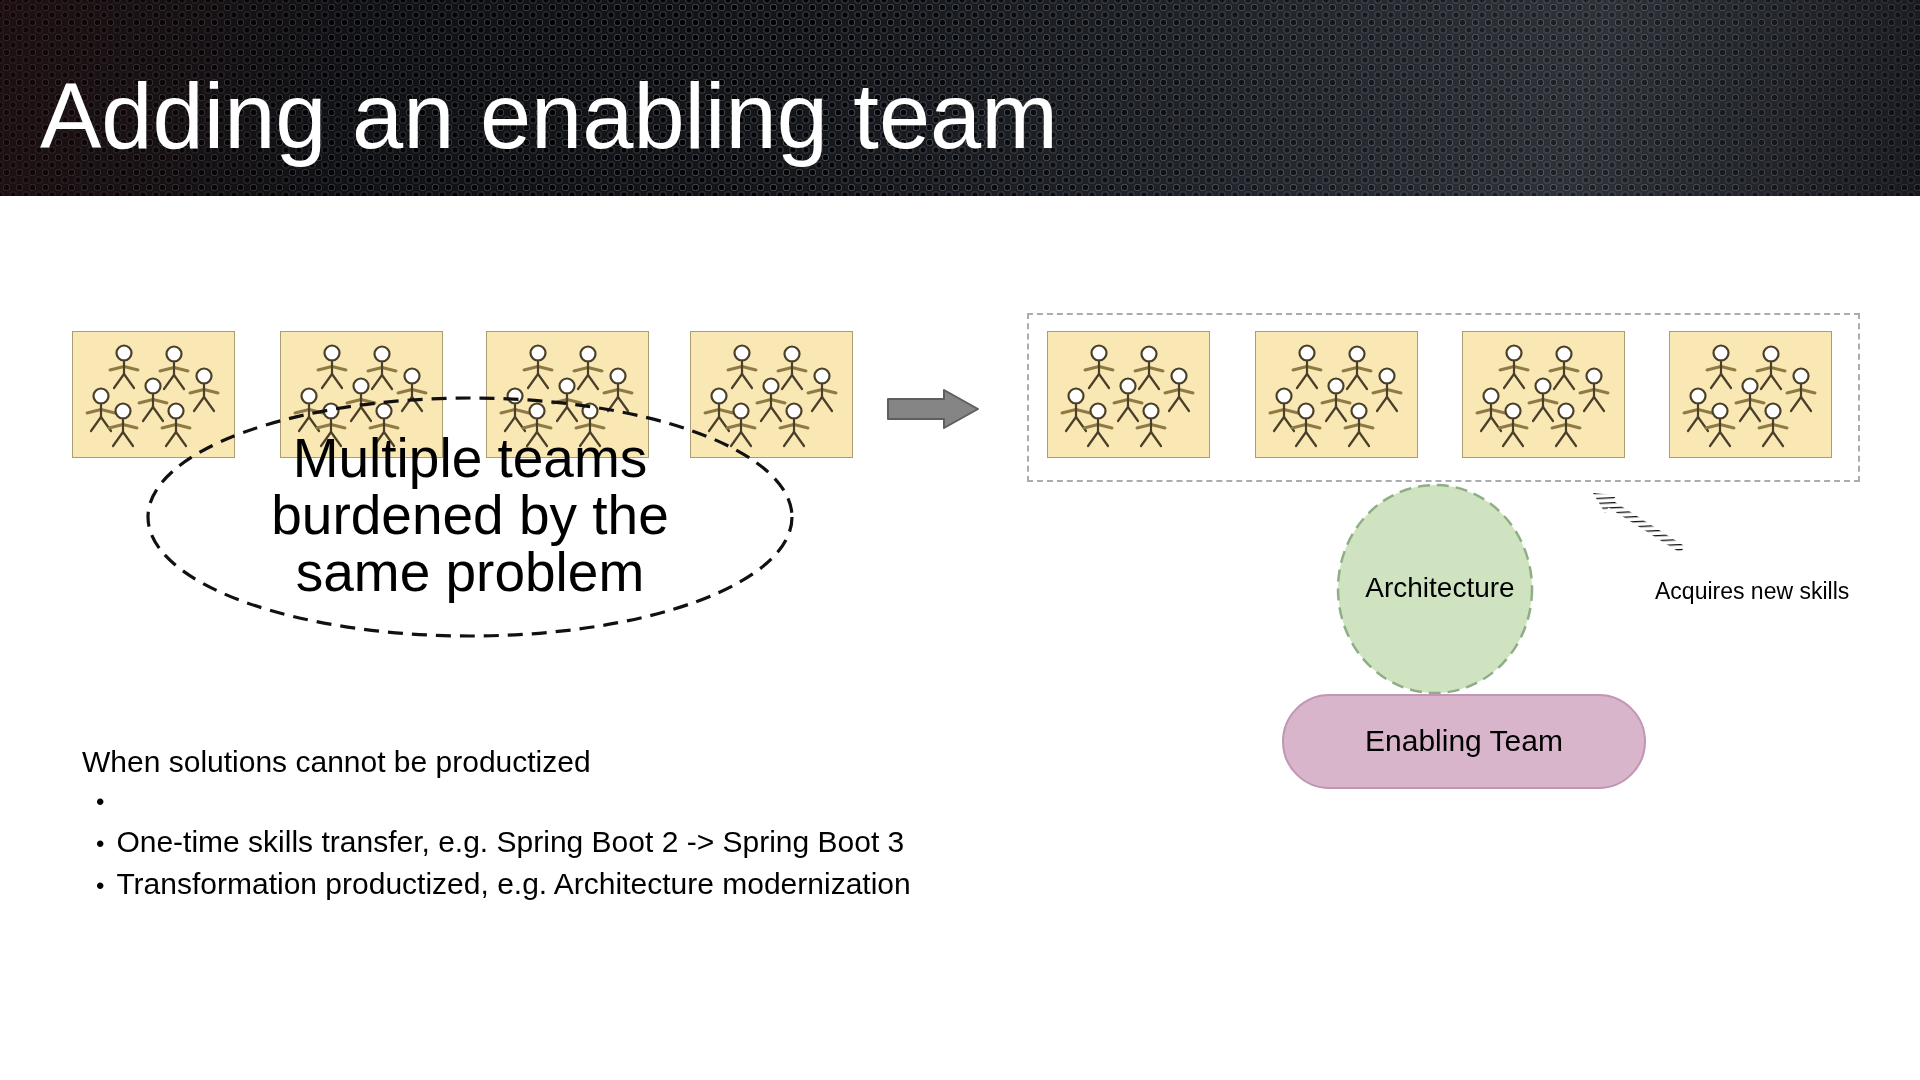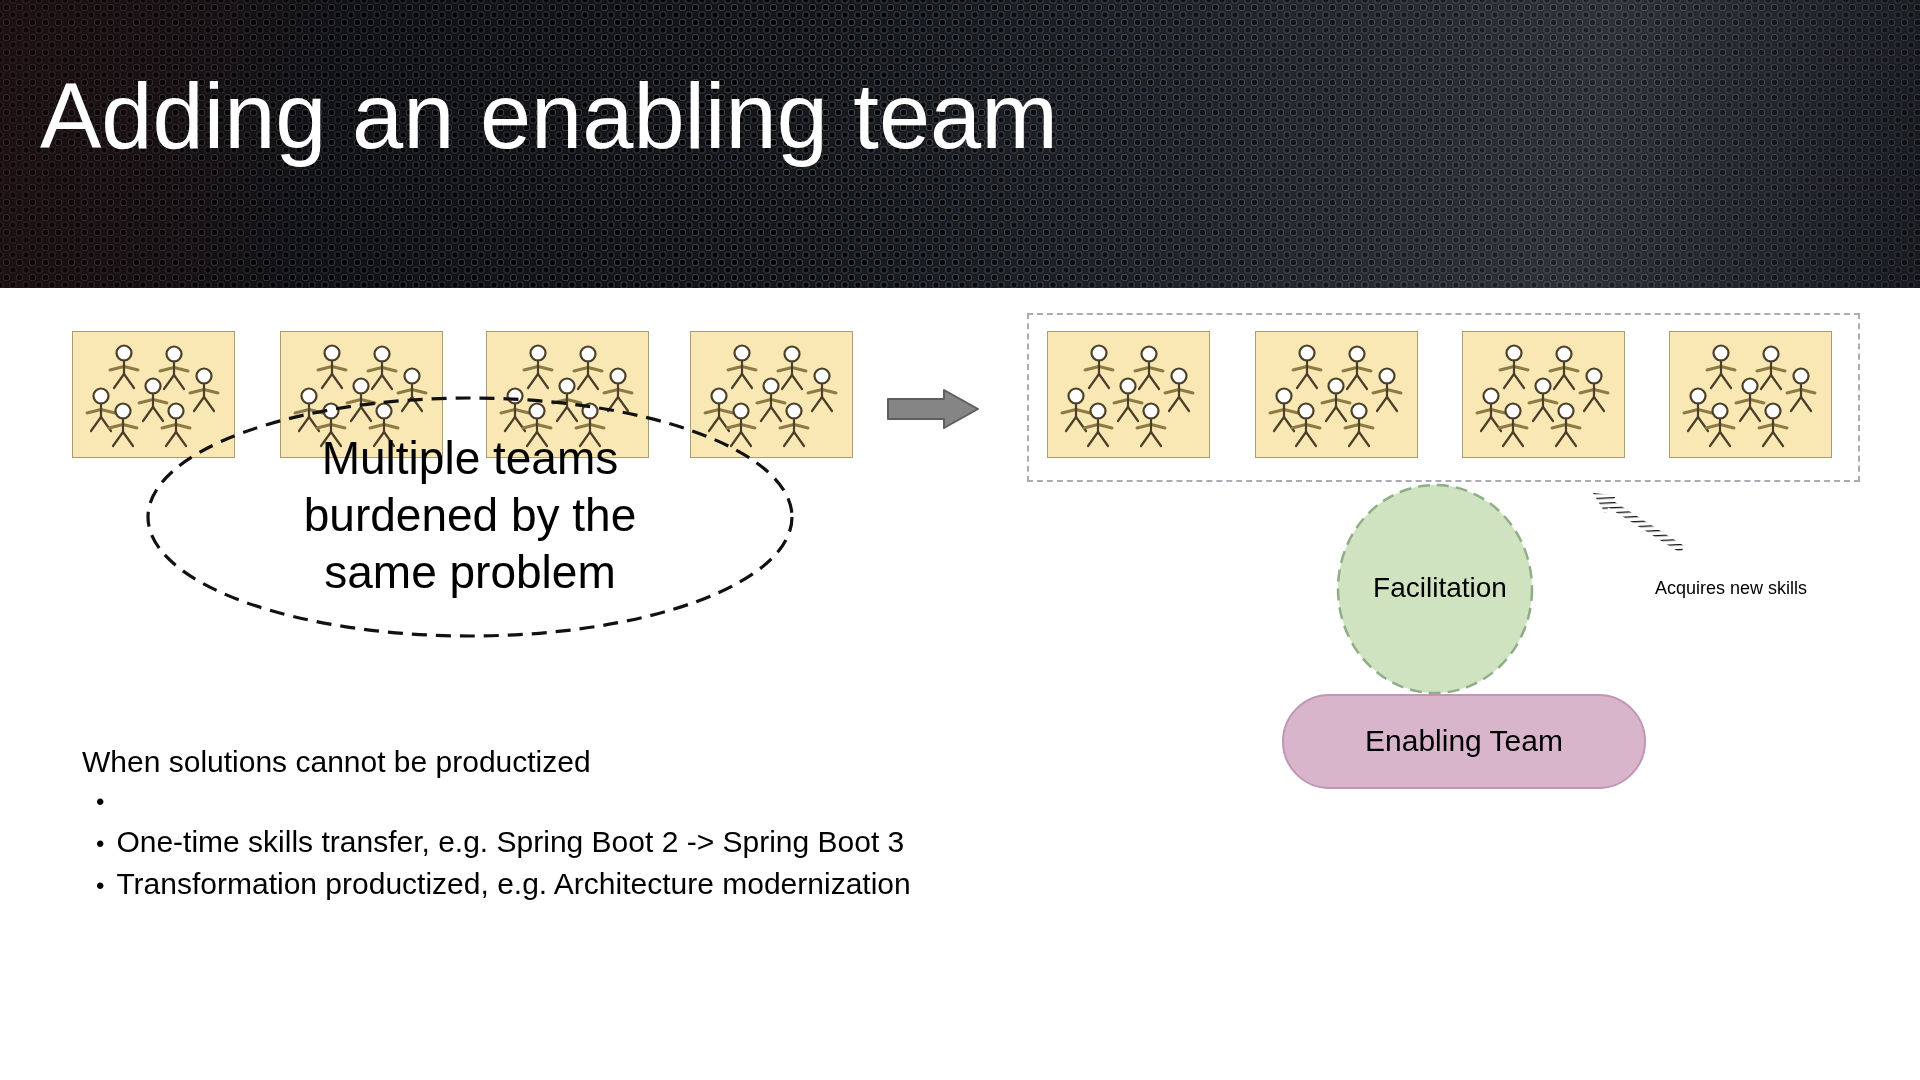--- a/index.html
+++ b/index.html
@@ -2,21 +2,21 @@
 <html style="--title_color: #ffffff; --text_color: #000000; --team_fill: #f9e7b4; --team_border: #ab9d73; --figure_line: #4a3f28; --figure_arm: #8d7a45; --ellipse_stroke: #111111; --arrow_fill: #858585; --arrow_stroke: #5e5e5e; --dashed_rect_border: #a9adb3; --facilitation_fill: #cfe3c1; --facilitation_stroke: #8fae87; --pill_fill: #d8b5cb; --pill_stroke: #c195b3;"><head>
 <meta charset="utf-8">
 <style>
   html,body{margin:0;padding:0;background:#fff;}
   .slide{
     position:relative;width:1920px;height:1080px;overflow:hidden;background:#ffffff;
     font-family:"Liberation Sans","DejaVu Sans",sans-serif;color:var(--text_color,#000);
   }
   
   .slide-header{
-    position:absolute;left:0;top:0;width:1920px;height:288px;
+    position:absolute;left:0;top:0;width:1920px;height:196px;
     background:
       linear-gradient(100deg, rgba(38,12,12,0.55) 0%, rgba(8,8,10,0.25) 18%, rgba(0,0,0,0) 40%,
                       rgba(90,100,115,0.18) 62%, rgba(140,150,165,0.22) 82%, rgba(30,32,38,0.45) 100%),
       radial-gradient(circle 4.6px at 6.5px 7.5px, #000 52%, rgba(128,140,155,0.55) 72%, rgba(0,0,0,0) 86%),
       radial-gradient(circle 4.6px at 6.5px 7.5px, #000 52%, rgba(128,140,155,0.55) 72%, rgba(0,0,0,0) 86%),
       #141519;
     background-size:auto,13px 15px,13px 15px,auto;
     background-position:0 0,0 0,6.5px 7.5px,0 0;
   }
   .slide-title{
@@ -42,28 +42,28 @@
   
   .shapes{position:absolute;left:0;top:0;z-index:2;pointer-events:none;}
   .problem-ellipse{fill:none;stroke:var(--ellipse_stroke,#111);stroke-width:3.2;stroke-dasharray:15 9;}
   .block-arrow{fill:var(--arrow_fill,#858585);stroke:var(--arrow_stroke,#5e5e5e);stroke-width:2;stroke-linejoin:round;}
   .facil-ellipse{fill:var(--facilitation_fill,#cfe3c1);stroke:var(--facilitation_stroke,#8fae87);stroke-width:2.5;stroke-dasharray:12 7;}
   .pill-rect{fill:var(--pill_fill,#d8b5cb);stroke:var(--pill_stroke,#c195b3);stroke-width:2;}
   
   .label{position:absolute;z-index:3;}
   .problem-text{
     left:170px;top:430px;width:600px;text-align:center;
-    font-size:46px;line-height:57px;white-space:pre-line;
+    font-size:55px;line-height:57px;white-space:pre-line;
   }
   .notes{left:82px;top:742px;font-size:30px;line-height:40px;}
   .note-row{display:flex;gap:12px;padding-left:14px;align-items:baseline;}
   .note-bullet{font-size:24px;}
   .facilitation-label{left:1340px;top:572px;width:200px;text-align:center;font-size:28px;}
   .pill-label{left:1283px;top:721px;width:362px;text-align:center;font-size:30px;line-height:40px;}
-  .acquires-label{left:1655px;top:578px;font-size:18px;white-space:nowrap;text-align:right;}
+  .acquires-label{left:1655px;top:578px;font-size:23px;white-space:nowrap;text-align:right;}
 </style>
 </head>
 <body>
 
 <div class="slide">
 
   <header class="slide-header">
     <h1 class="slide-title">Adding an enabling team</h1>
   </header>
 
@@ -567,17 +567,17 @@
           <span class="note-bullet">•</span>
           <span>One-time skills transfer, e.g. Spring Boot 2 -&gt; Spring Boot 3</span>
         </div>
         <div class="note-row">
           <span class="note-bullet">•</span>
           <span>Transformation productized, e.g. Architecture modernization</span>
         </div>
       </div>
   </div>
 
-  <div class="label facilitation-label">Facilitation</div>
+  <div class="label facilitation-label">Architecture</div>
   <div class="label pill-label">Enabling Team</div>
   <div class="label acquires-label">Acquires new skills</div>
 
 </div>
 
 </body></html>

